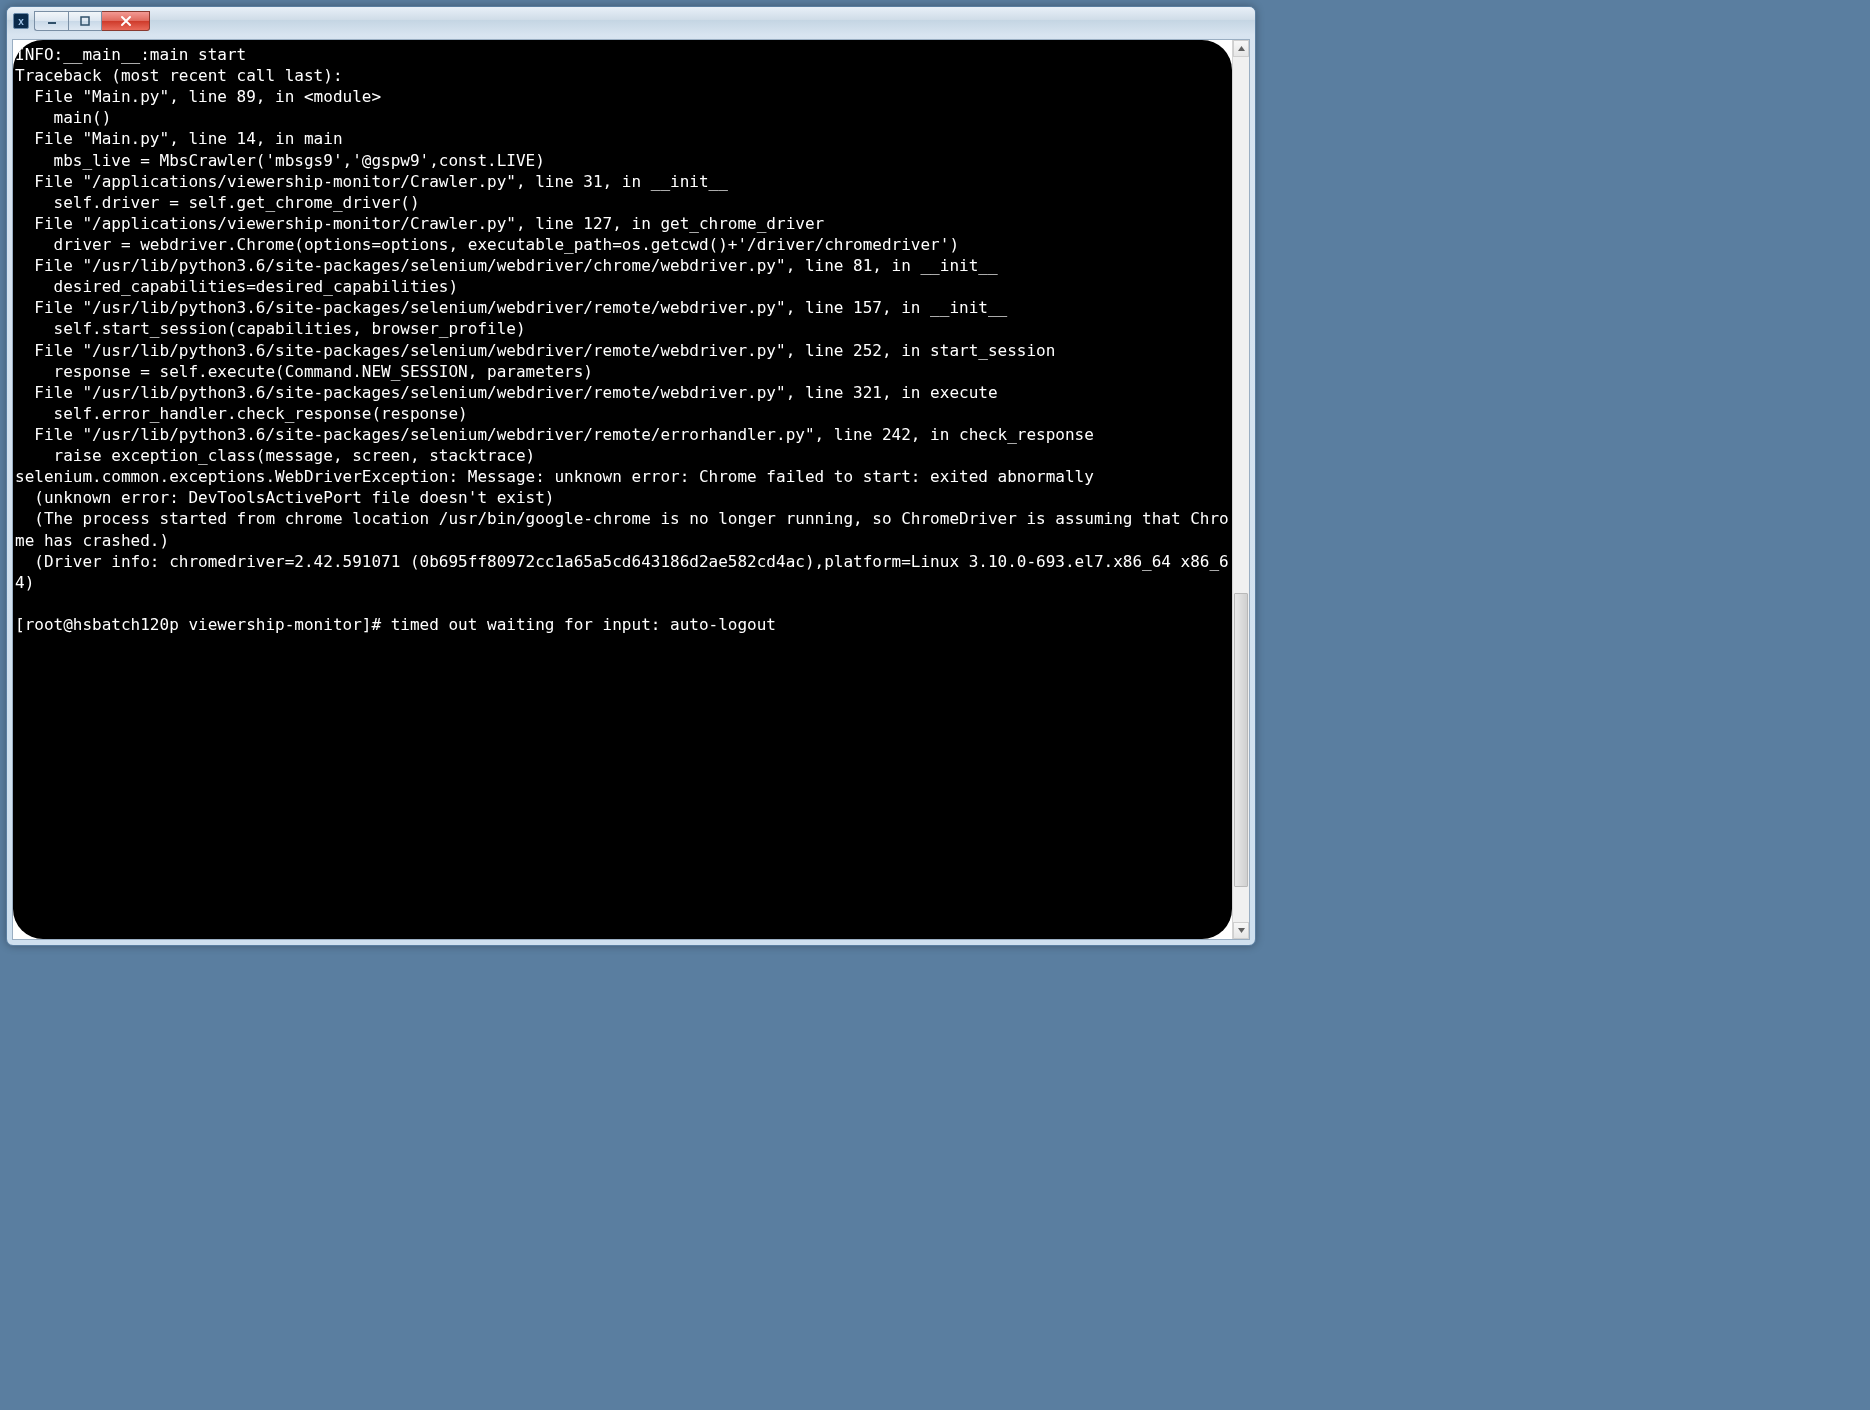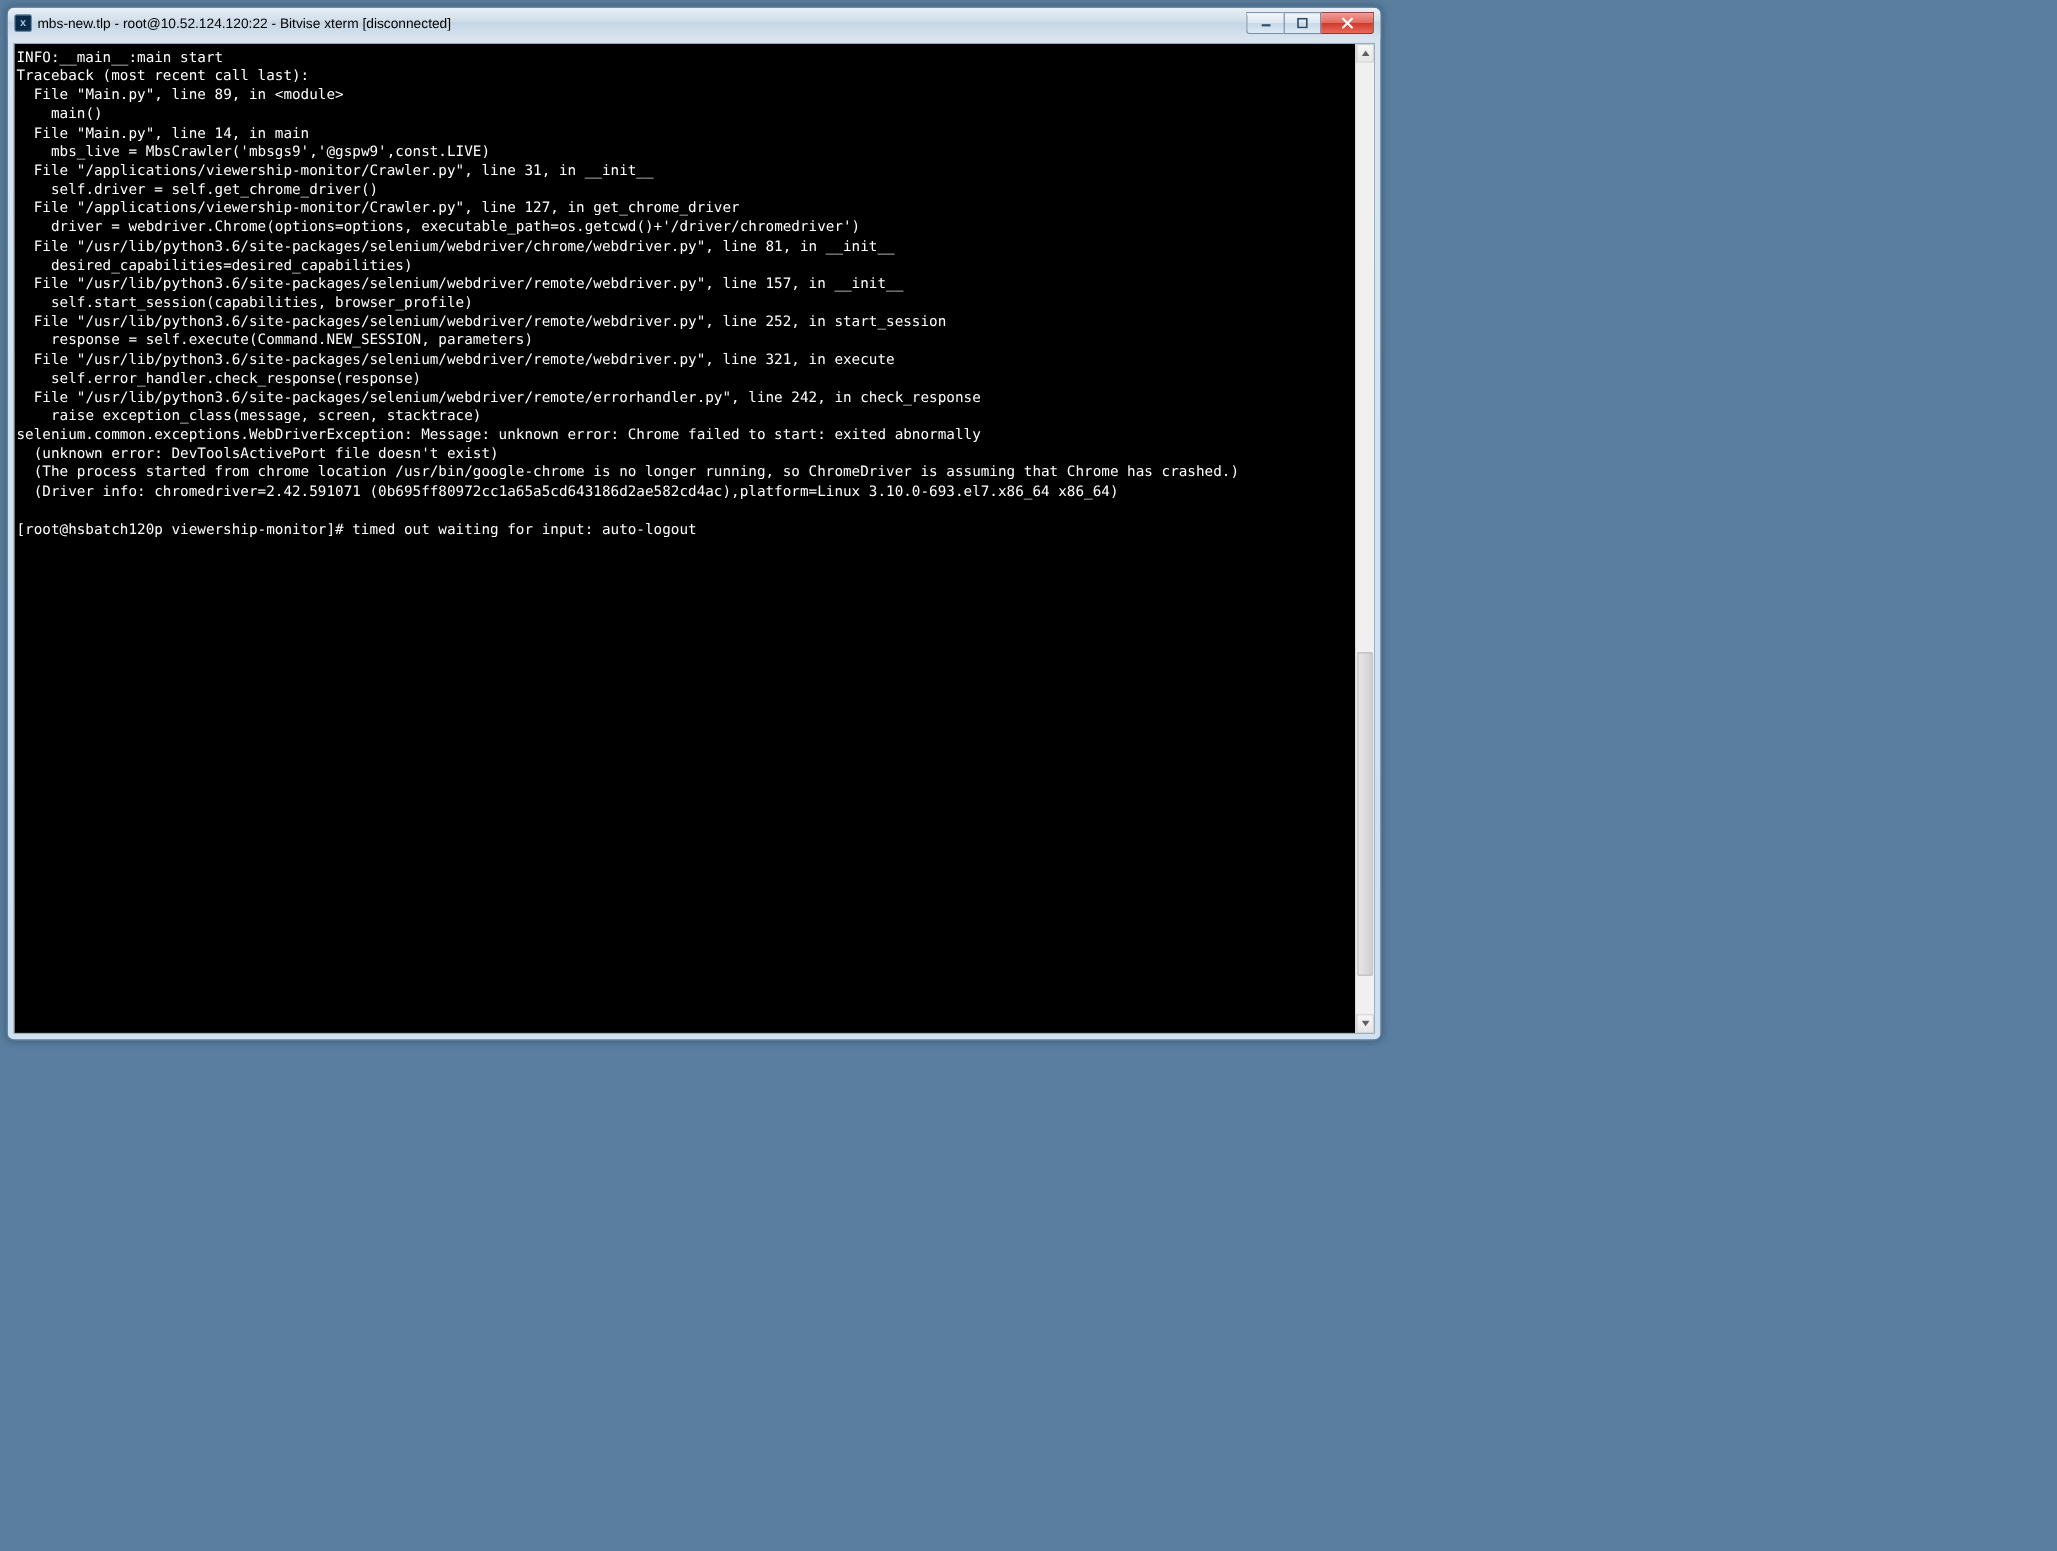--- a/index.html
+++ b/index.html
@@ -90,26 +90,27 @@
     background: #fff;
     border: 1px solid #9aaec2;
     display: flex;
     overflow:hidden;
   }
   .terminal {
     flex: 1;
     background: #000000;
     color: #ffffff;
     font-family: Consolas, "Lucida Console", monospace;
-    font-size: 13px;
+    font-size: 16px;
     line-height: 1.32;
     padding: 4px 2px 2px 2px;
     white-space: pre-wrap;
     word-break: break-all;
     overflow: hidden;
+    border-radius: 30px;
   }
   .scrollbar {
     width: 17px;
     background: #f0f0f0;
     display: flex;
     flex-direction: column;
     border-left: 1px solid #d4d4d4;
   }
   .sb-btn {
     height: 17px;
@@ -133,21 +134,20 @@
     border-radius:1px;
   }
 </style>
 </head>
 <body>
 
 <div class="window">
 
   <div class="titlebar">
     <span class="app-icon">x</span>
-    <span class="title-text">mbs-new.tlp - root@10.52.124.120:22 - Bitvise xterm [disconnected]</span>
     <div class="win-controls">
       <div class="win-btn min">
         <svg width="12" height="10" viewBox="0 0 12 10">
             <rect x="2" y="6" width="8" height="2" fill="#30506a"></rect>
           </svg>
       </div>
       <div class="win-btn max">
         <svg width="12" height="10" viewBox="0 0 12 10">
             <rect x="2" y="1" width="8" height="8" fill="none" stroke="#30506a" stroke-width="1.5"></rect>
           </svg>

